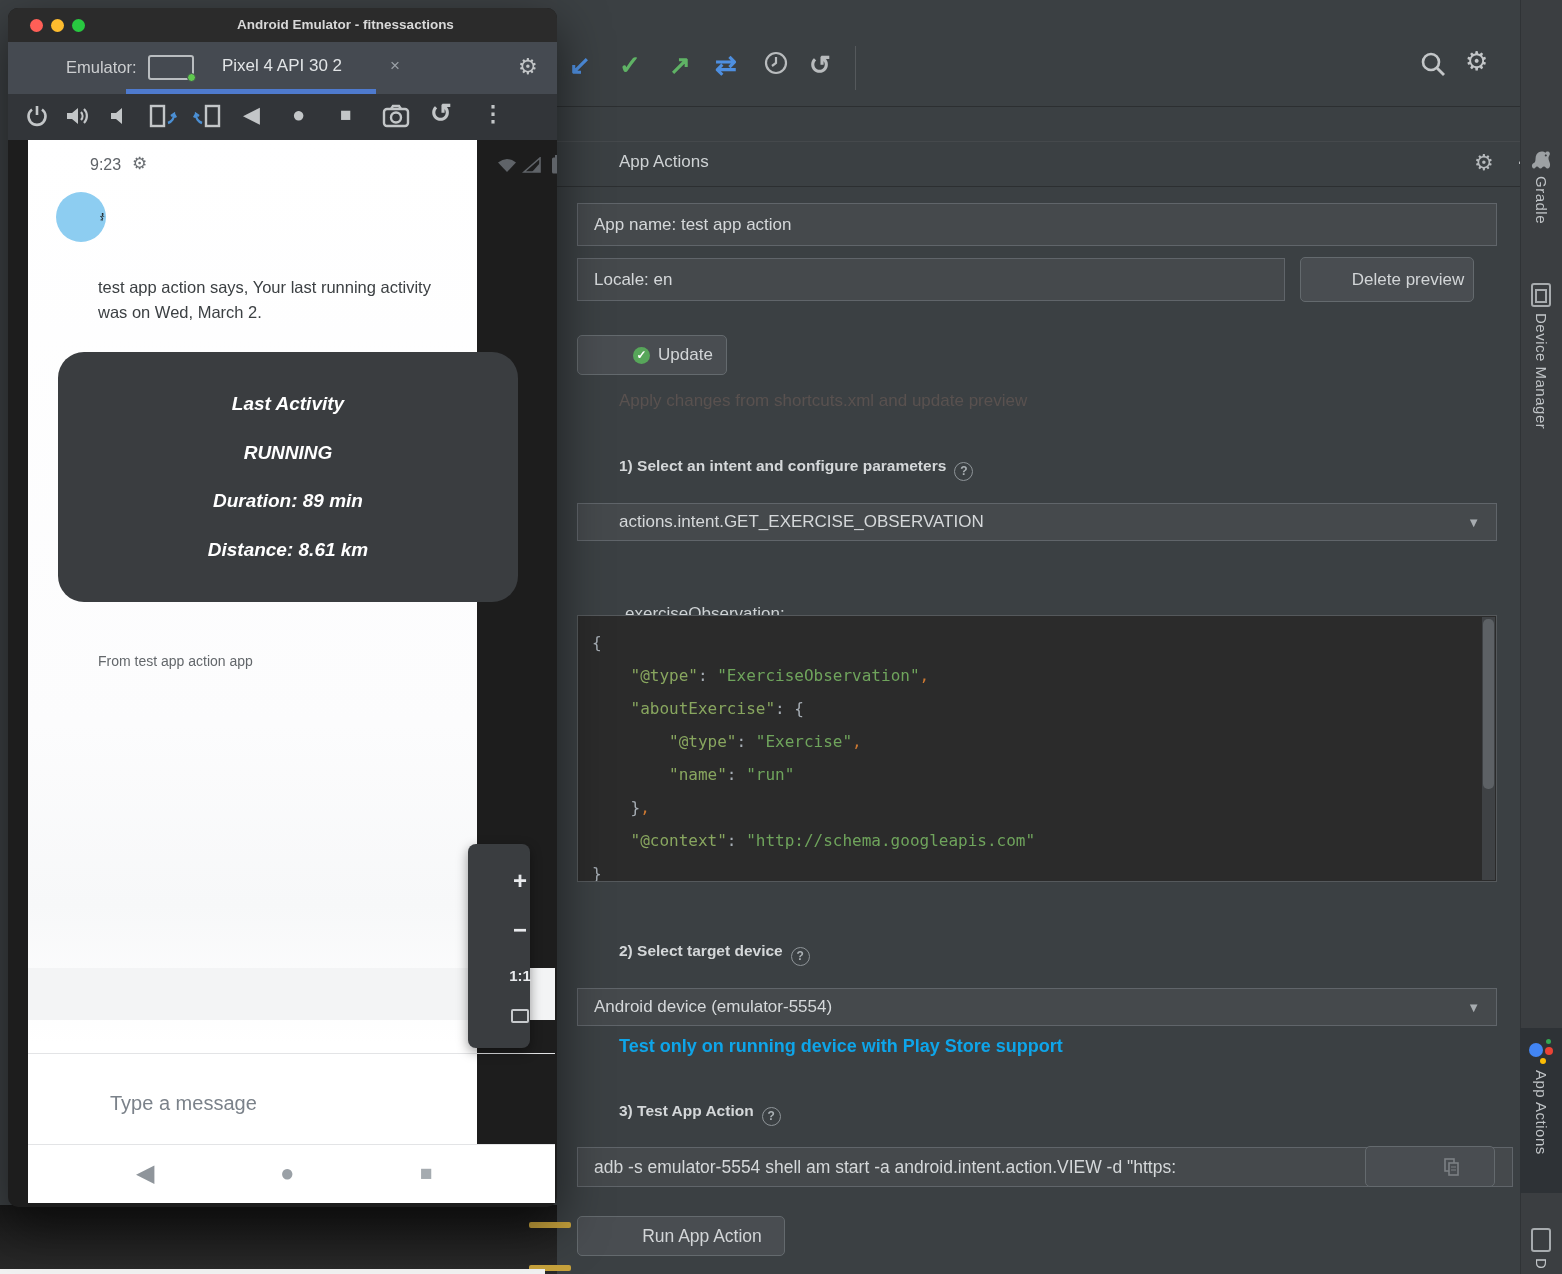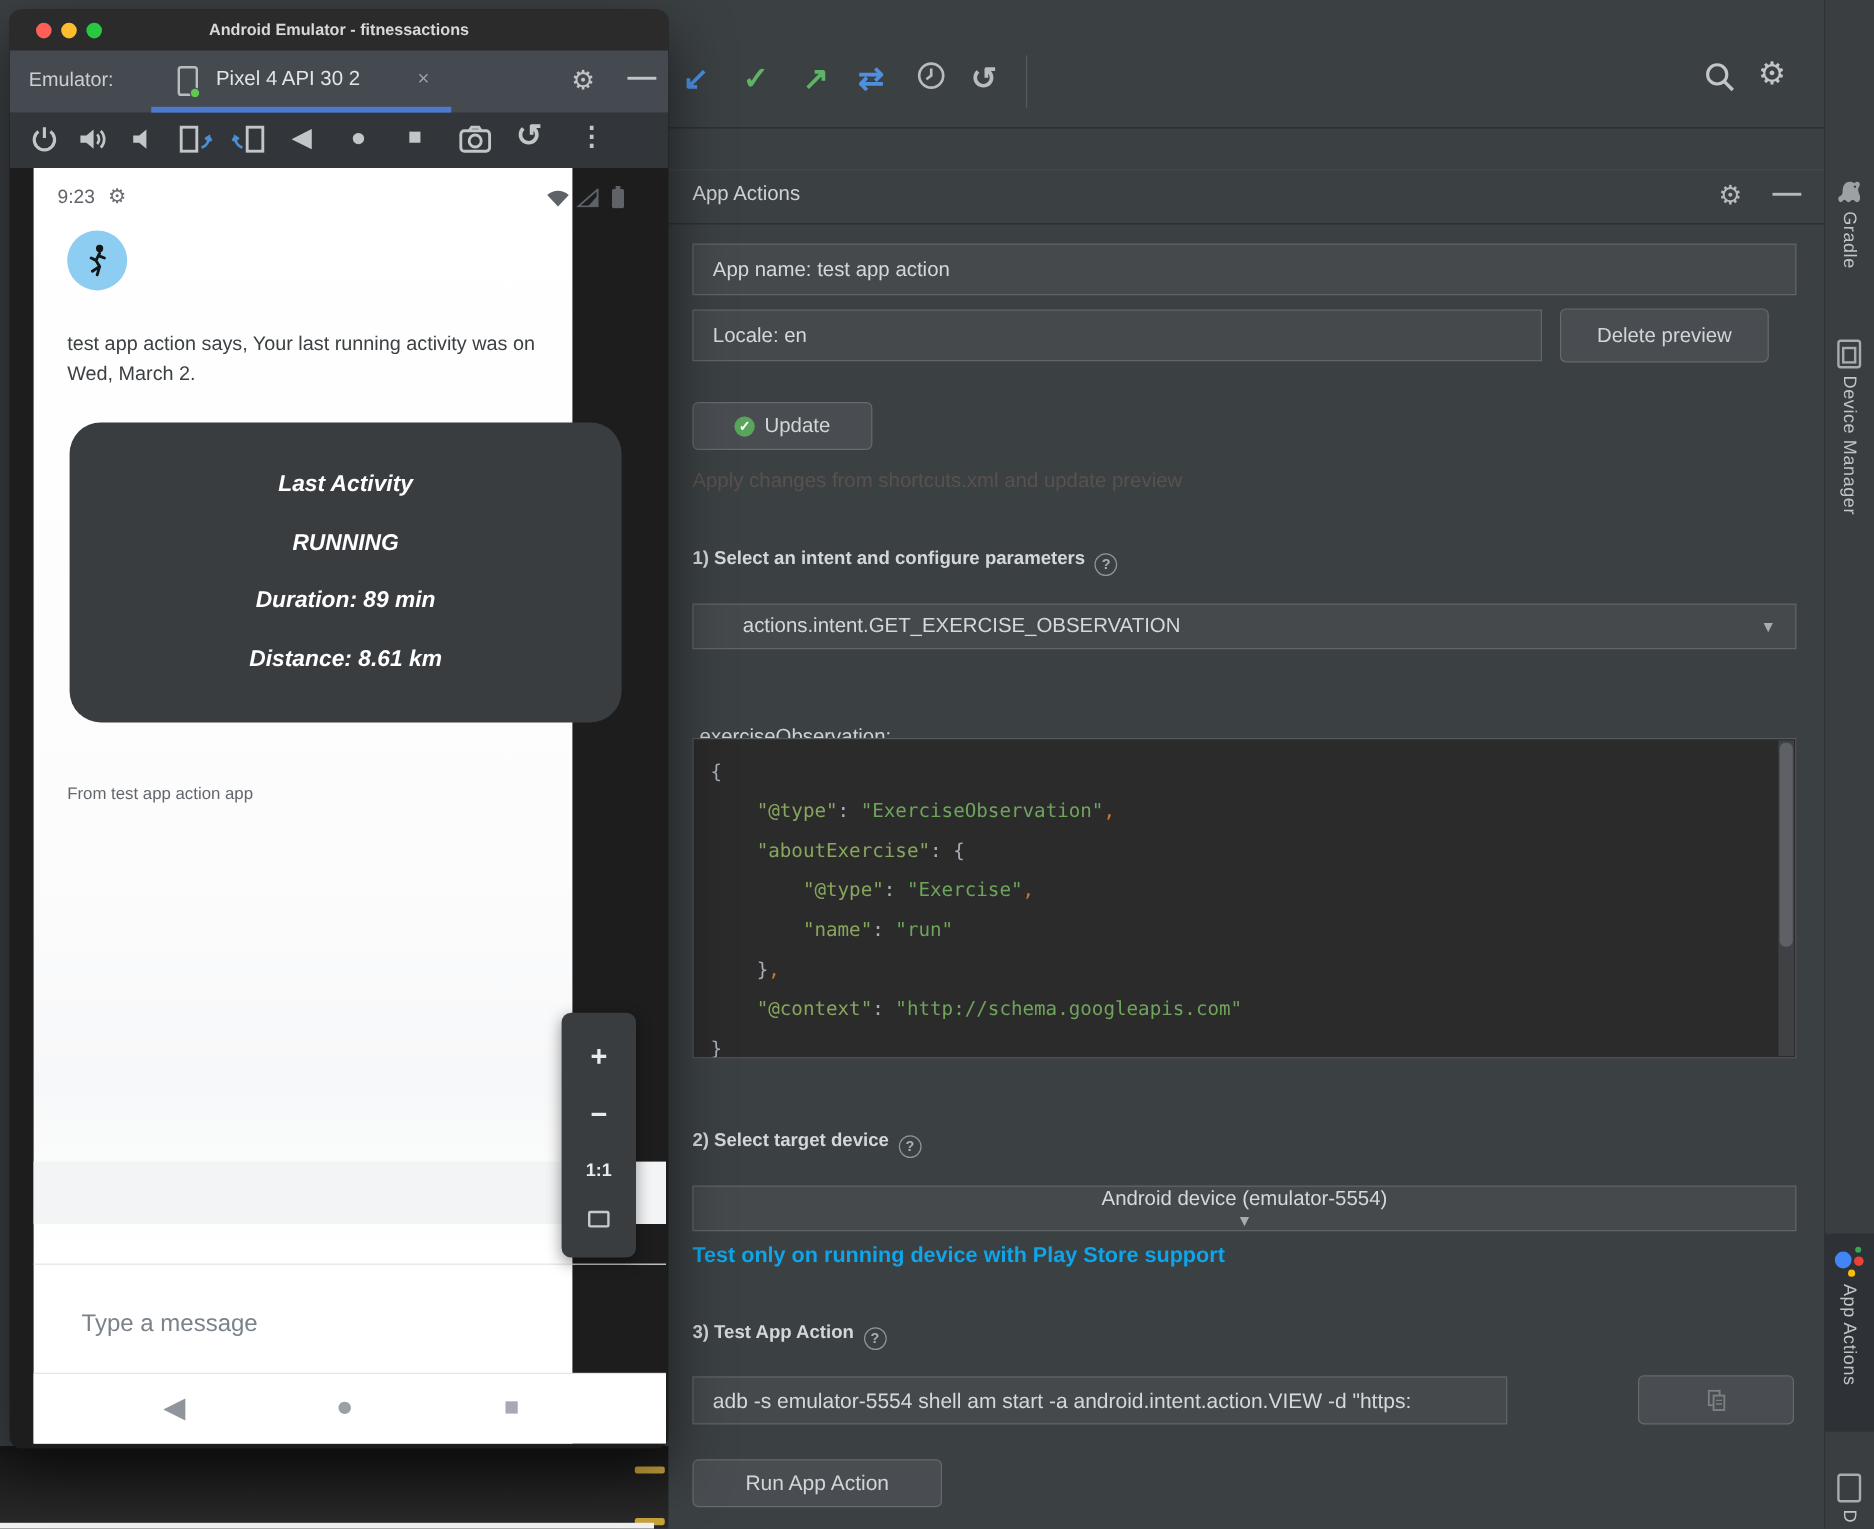--- a/index.html
+++ b/index.html
@@ -1,18 +1,18 @@
 <!DOCTYPE html>
 <html><head>
 <meta charset="utf-8">
 <style>
   * { margin:0; padding:0; box-sizing:border-box; }
   html,body { width:1562px; height:1274px; }
   body { font-family:"Liberation Sans", sans-serif; background:#3c4043; overflow:hidden; position:relative; }
-  .abs { position:absolute; }
+  .abs { position:absolute;padding-left:42px; }
 
   
   .ide-bg { left:557px; top:0; width:1005px; height:1274px; background:#3b4043; }
   .ide-toolbar { left:557px; top:0; width:963px; height:107px; background:#3b4043; border-bottom:1px solid #2c2f31; }
   .tb-ico { position:absolute; top:52px; font-size:26px; line-height:26px; cursor:default; }
   .tb-sep { position:absolute; left:298px; top:46px; width:1px; height:44px; background:#55595c; }
   .tb-right-ico { position:absolute; top:50px; }
   .avatar-sq { width:26px; height:26px; border-radius:3px;
     background:linear-gradient(180deg,#6fa15e 0%,#86b573 30%,#c89f85 42%,#5e93d6 65%,#4f83c8 100%); }
 
@@ -48,25 +48,25 @@
               font-family:"DejaVu Sans Mono", monospace; font-size:16px; padding:10px 14px; overflow:hidden; }
   .code-line { height:33px; line-height:33px; white-space:pre; }
   .tok-p { color:#a6adb4; }
   .tok-k { color:#88a65f; }
   .tok-s { color:#6fa45c; }
   .tok-o { color:#cc7832; }
   .code-scroll { position:absolute; right:1px; top:1px; width:13px; height:263px; background:#3f4245; }
   .code-thumb { position:absolute; left:1px; top:2px; width:11px; height:170px; background:#5d6165; border-radius:5px; }
 
   .sec2-label { left:577px; top:942px; }
-  .device-dd { left:577px; top:988px; width:920px; height:38px;flex-direction:column; }
+  .device-dd { left:577px; top:988px; width:920px; height:38px; }
   .dev-hint { left:577px; top:1036px; font-size:18px; font-weight:bold; color:#0ea5e9; }
 
   .sec3-label { left:577px; top:1102px; }
-  .adb-field { left:577px; top:1147px; width:679px; height:40px; font-size:17.5px; white-space:nowrap; overflow:hidden; }
+  .adb-field { left:577px; top:1147px; width:936px; height:40px; font-size:17.5px; white-space:nowrap; overflow:hidden; }
   .copy-btn { left:1365px; top:1146px; width:130px; height:41px; }
   .run-btn { left:577px; top:1216px; width:208px; height:40px; font-size:17.5px; }
 
   
   .stripe { left:1520px; top:0; width:42px; height:1274px; background:#3b3e41; border-left:1px solid #303336; }
   .vtab { position:absolute; left:1520px; width:42px; display:flex; flex-direction:column; align-items:center; gap:6px; cursor:default; }
   .vtab-label { writing-mode:vertical-rl; font-size:15px; color:#c0c4c7; letter-spacing:0.5px; }
   .vtab-sel { background:#2e3236; }
   .assist-ico { position:relative; width:24px; height:26px; }
   .assist-ico i { position:absolute; border-radius:50%; }

